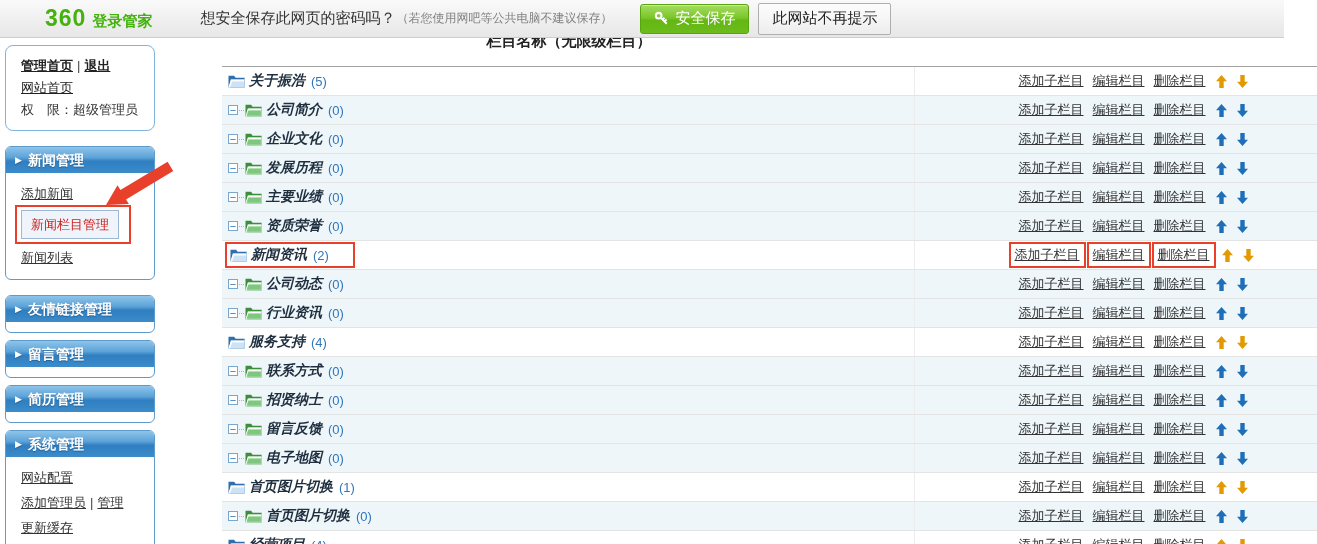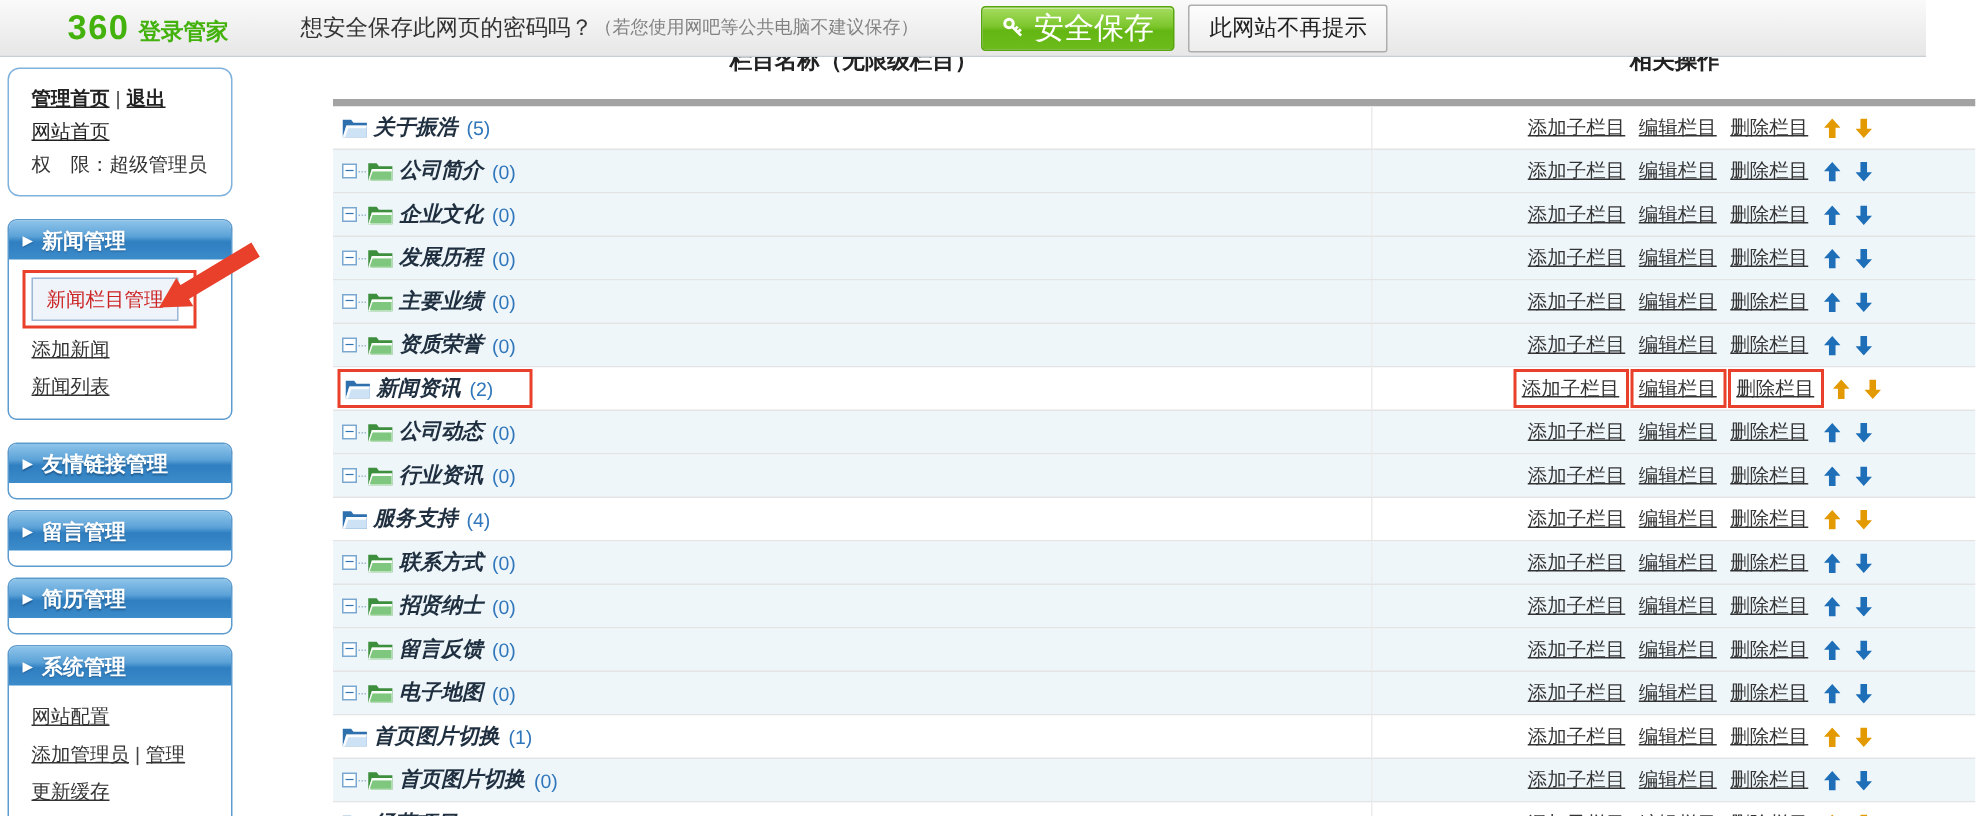--- a/index.html
+++ b/index.html
@@ -16,23 +16,23 @@
     background:linear-gradient(180deg,#fafafa 0%,#efefef 55%,#e7e7e7 100%);
     border-bottom:1px solid #c9ced3;
     display:flex;align-items:center;box-sizing:border-box;
   }
   .brand{margin-left:45px;display:flex;align-items:baseline;white-space:nowrap;}
   .brand-360{font-size:23px;font-weight:bold;color:#43b20d;letter-spacing:1px;}
   .brand-suffix{font-size:15px;font-weight:bold;color:#43b20d;margin-left:6px;}
   .tb-question{margin-left:48px;font-size:15px;color:#333;white-space:nowrap;}
   .tb-note{margin-left:1px;font-size:12px;color:#828282;white-space:nowrap;}
   .btn-save{
-    margin-left:42px;height:28px;padding:0 13px;border:1px solid #58a510;border-radius:3px;
+    margin-left:28px;height:28px;padding:0 13px;border:1px solid #58a510;border-radius:3px;
     background:linear-gradient(180deg,#a5dc60 0%,#7cc62c 45%,#64b713 55%,#6cbc1c 100%);
-    color:#fff;font-size:20px;display:flex;align-items:center;gap:6px;cursor:pointer;
+    color:#fff;font-size:15px;display:flex;align-items:center;gap:6px;cursor:pointer;
     box-shadow:inset 0 1px 0 rgba(255,255,255,.4);white-space:nowrap;
   }
   .btn-dismiss{
     margin-left:9px;height:30px;padding:0 13px;border:1px solid #aeaeae;border-radius:2px;
     background:linear-gradient(180deg,#fdfdfd 0%,#ededed 100%);
     color:#222;font-size:15px;display:flex;align-items:center;cursor:pointer;white-space:nowrap;
   }
   
   .sidebar{position:absolute;left:5px;top:45px;width:150px;z-index:5;}
   .profile-box{
@@ -59,21 +59,21 @@
     padding:2px 9px;margin:3px 0 5px 0;
   }
   .active-pill a{color:#cc2222;text-decoration:none;}
   .annot-rect{
     position:absolute;left:-7px;top:-6px;right:-13px;bottom:-6px;
     border:2px solid #e8402a;pointer-events:none;
   }
   .red-arrow{position:absolute;left:98px;top:158px;z-index:30;pointer-events:none;}
   
   .main{position:absolute;left:222px;top:38px;width:1095px;}
-  .thead{height:28px;overflow:hidden;display:flex;border-bottom:5px solid #a3a3a3;}
+  .thead{height:28px;overflow:hidden;display:flex;border-bottom:1px solid #a3a3a3;}
   .th{display:flex;justify-content:center;}
   .th span{font-weight:bold;font-size:15px;color:#222;line-height:20px;margin-top:-7px;white-space:nowrap;}
   .th1{width:694px;}
   .th2{flex:1;}
   .trow{height:29px;display:flex;border-bottom:1px solid #e4e4e4;box-sizing:border-box;background:#fff;}
   .trow.sub{background:#eef6fa;}
   .cell-name{width:693px;border-right:1px solid #ececec;display:flex;align-items:center;padding-left:6px;box-sizing:border-box;}
   .cell-ops{flex:1;display:flex;align-items:center;justify-content:center;gap:9px;padding-left:34px;box-sizing:border-box;}
   .row-name{font-size:14px;font-weight:bold;color:#1f2f3f;margin-left:4px;white-space:nowrap;font-style:italic;}
   .row-count{font-size:13px;color:#2f76bb;margin-left:6px;}
@@ -127,22 +127,22 @@
       <span>权　限：</span><span>超级管理员</span>
     </div>
   </div>
   <div id="sidebar-sections">
       <div class="section-box">
         <div class="section-header">
           <span class="tri">▶</span>
           <span>新闻管理</span>
         </div>
         <div class="section-body">
+          <div class="side-item"><a>添加新闻</a></div>
           <div class="side-item"><span class="active-pill"><span class="annot-rect"></span><a>新闻栏目管理</a></span></div>
-          <div class="side-item"><a>添加新闻</a></div>
           <div class="side-item"><a>新闻列表</a></div>
         </div>
       </div>
       <div class="section-box">
         <div class="section-header">
           <span class="tri">▶</span>
           <span>友情链接管理</span>
         </div>
         <div class="section-body empty"></div>
       </div>
@@ -176,23 +176,20 @@
 
 <svg class="red-arrow" width="80" height="55">
   <polygon points="8,47 30.9,46.1 28,41.4 75.2,13.1 69.6,3.7 22.4,32 19.5,27.3" fill="#e8402a"></polygon>
 </svg>
 
 <div class="main">
   <div class="thead">
     <div class="th th1">
         <span>栏目名称（无限级栏目）</span>
       </div>
-    <div class="th th2">
-        <span>相关操作</span>
-      </div>
   </div>
   <div id="rows">
       <div class="trow">
         <div class="cell-name">
           <span class="icon">
             <svg width="17" height="14" viewBox="0 0 17 14">
               <path d="M0.5 13.5 V1.8 h5.6 l1.5 2 h9 v9.7 Z" fill="#2e6fae"></path>
               <path d="M0.5 13.5 L2.9 5.6 h13.7 v7.9 Z" fill="#cde2f4"></path>
               <path d="M0.5 13.5 L2.9 5.6 h13.7 l-0.8 1.9 H4.2 l-2.1 6 Z" fill="#ffffff" opacity="0.9"></path>
             </svg>

